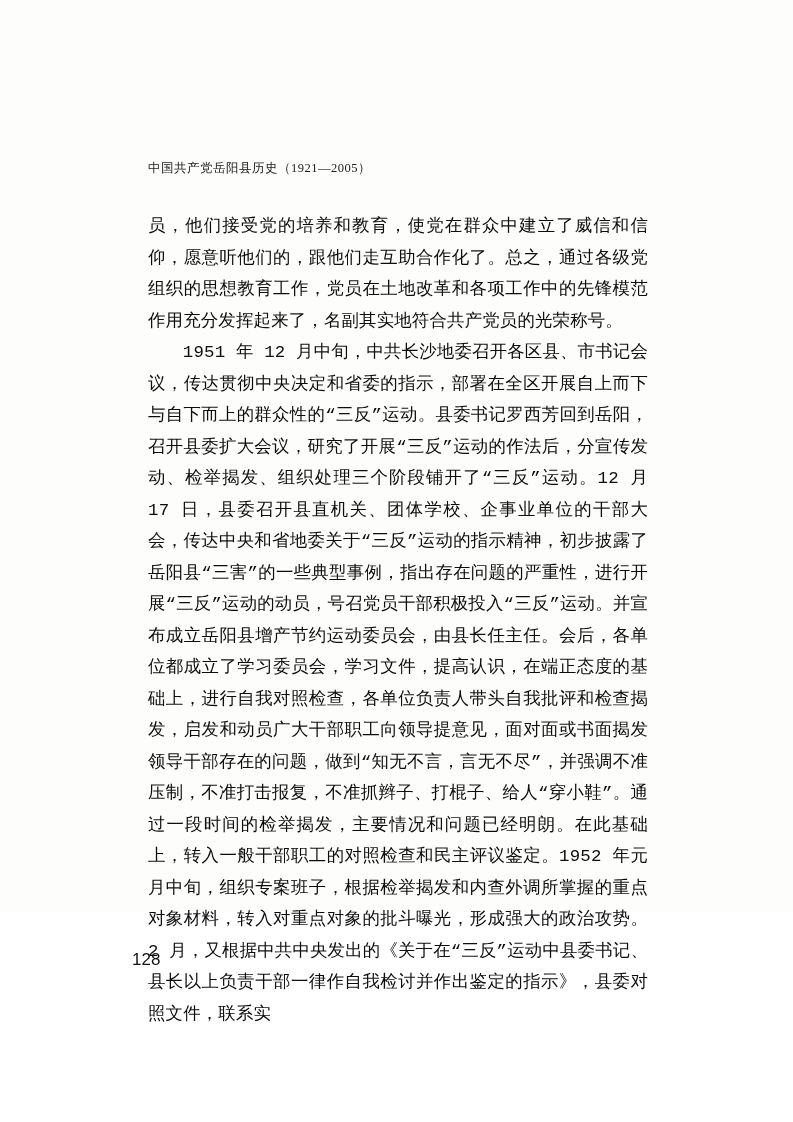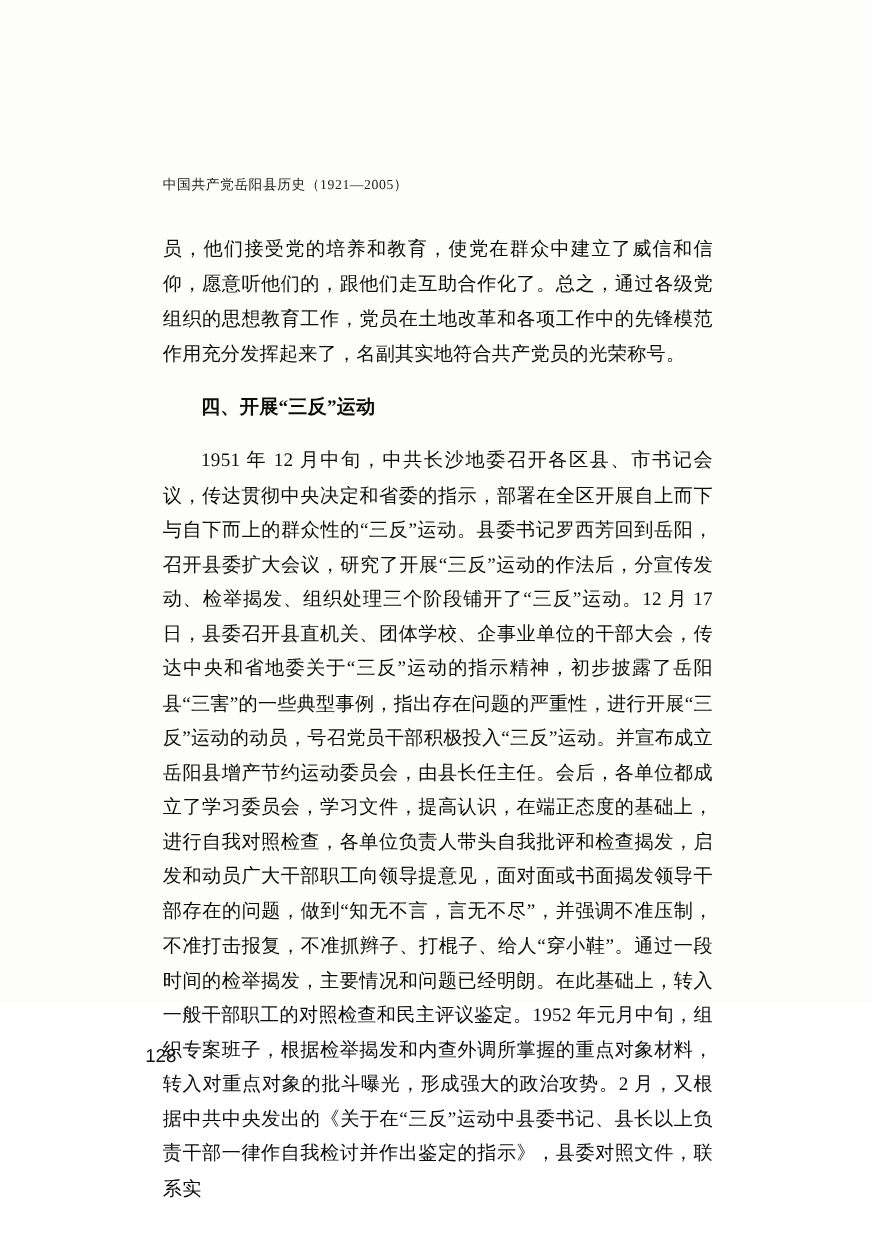--- a/index.html
+++ b/index.html
@@ -35,20 +35,21 @@
     font-family: "Liberation Serif", "DejaVu Serif", serif;
   }
   .para {
     font-size: 17.4px;
     line-height: 31.5px;
     text-align: justify;
     text-justify: inter-ideograph;
     color: #0d0d0d;
     margin: 0 0 0 0;
     letter-spacing: 0.2px;
+    font-family: Liberation Mono, monospace;
   }
   .indent {
     text-indent: 2em;
   }
   .section-title {
     font-size: 17.4px;
     line-height: 31.5px;
     text-indent: 2em;
     font-weight: bold;
     color: #0d0d0d;
@@ -67,21 +68,20 @@
 <body>
 
 <div class="page">
 
   <div class="content">
 
     <div class="running-head">中国共产党岳阳县历史（1921—2005）</div>
 
     <p class="para">员，他们接受党的培养和教育，使党在群众中建立了威信和信仰，愿意听他们的，跟他们走互助合作化了。总之，通过各级党组织的思想教育工作，党员在土地改革和各项工作中的先锋模范作用充分发挥起来了，名副其实地符合共产党员的光荣称号。</p>
 
-    <p class="section-title">四、开展“三反”运动</p>
 
 
     <p class="para indent">1951 年 12 月中旬，中共长沙地委召开各区县、市书记会议，传达贯彻中央决定和省委的指示，部署在全区开展自上而下与自下而上的群众性的“三反”运动。县委书记罗西芳回到岳阳，召开县委扩大会议，研究了开展“三反”运动的作法后，分宣传发动、检举揭发、组织处理三个阶段铺开了“三反”运动。12 月 17 日，县委召开县直机关、团体学校、企事业单位的干部大会，传达中央和省地委关于“三反”运动的指示精神，初步披露了岳阳县“三害”的一些典型事例，指出存在问题的严重性，进行开展“三反”运动的动员，号召党员干部积极投入“三反”运动。并宣布成立岳阳县增产节约运动委员会，由县长任主任。会后，各单位都成立了学习委员会，学习文件，提高认识，在端正态度的基础上，进行自我对照检查，各单位负责人带头自我批评和检查揭发，启发和动员广大干部职工向领导提意见，面对面或书面揭发领导干部存在的问题，做到“知无不言，言无不尽”，并强调不准压制，不准打击报复，不准抓辫子、打棍子、给人“穿小鞋”。通过一段时间的检举揭发，主要情况和问题已经明朗。在此基础上，转入一般干部职工的对照检查和民主评议鉴定。1952 年元月中旬，组织专案班子，根据检举揭发和内查外调所掌握的重点对象材料，转入对重点对象的批斗曝光，形成强大的政治攻势。2 月，又根据中共中央发出的《关于在“三反”运动中县委书记、县长以上负责干部一律作自我检讨并作出鉴定的指示》，县委对照文件，联系实</p>
 
   </div>
 
   <div class="folio">128</div>
 
 </div>
 

